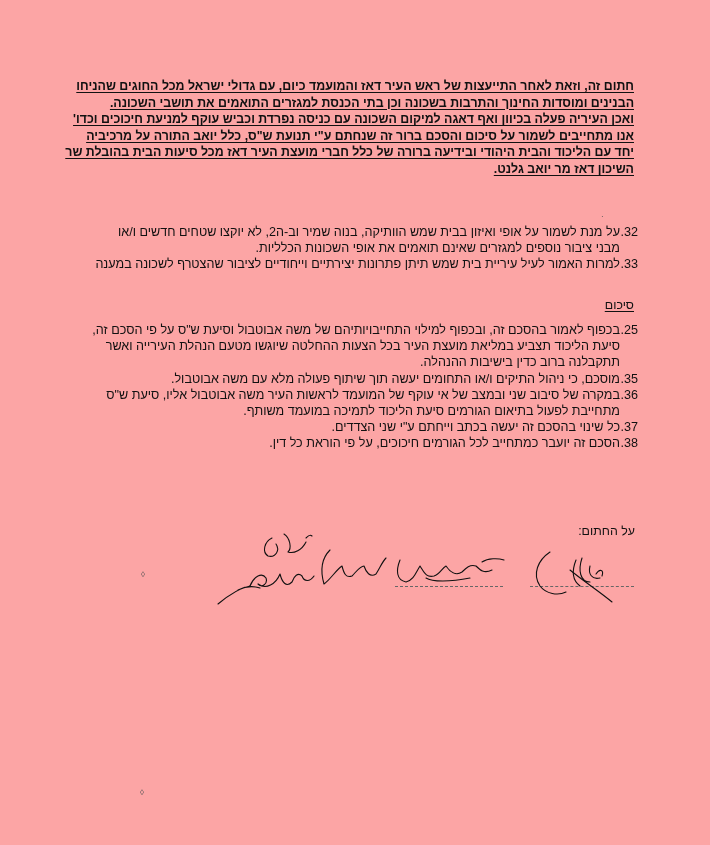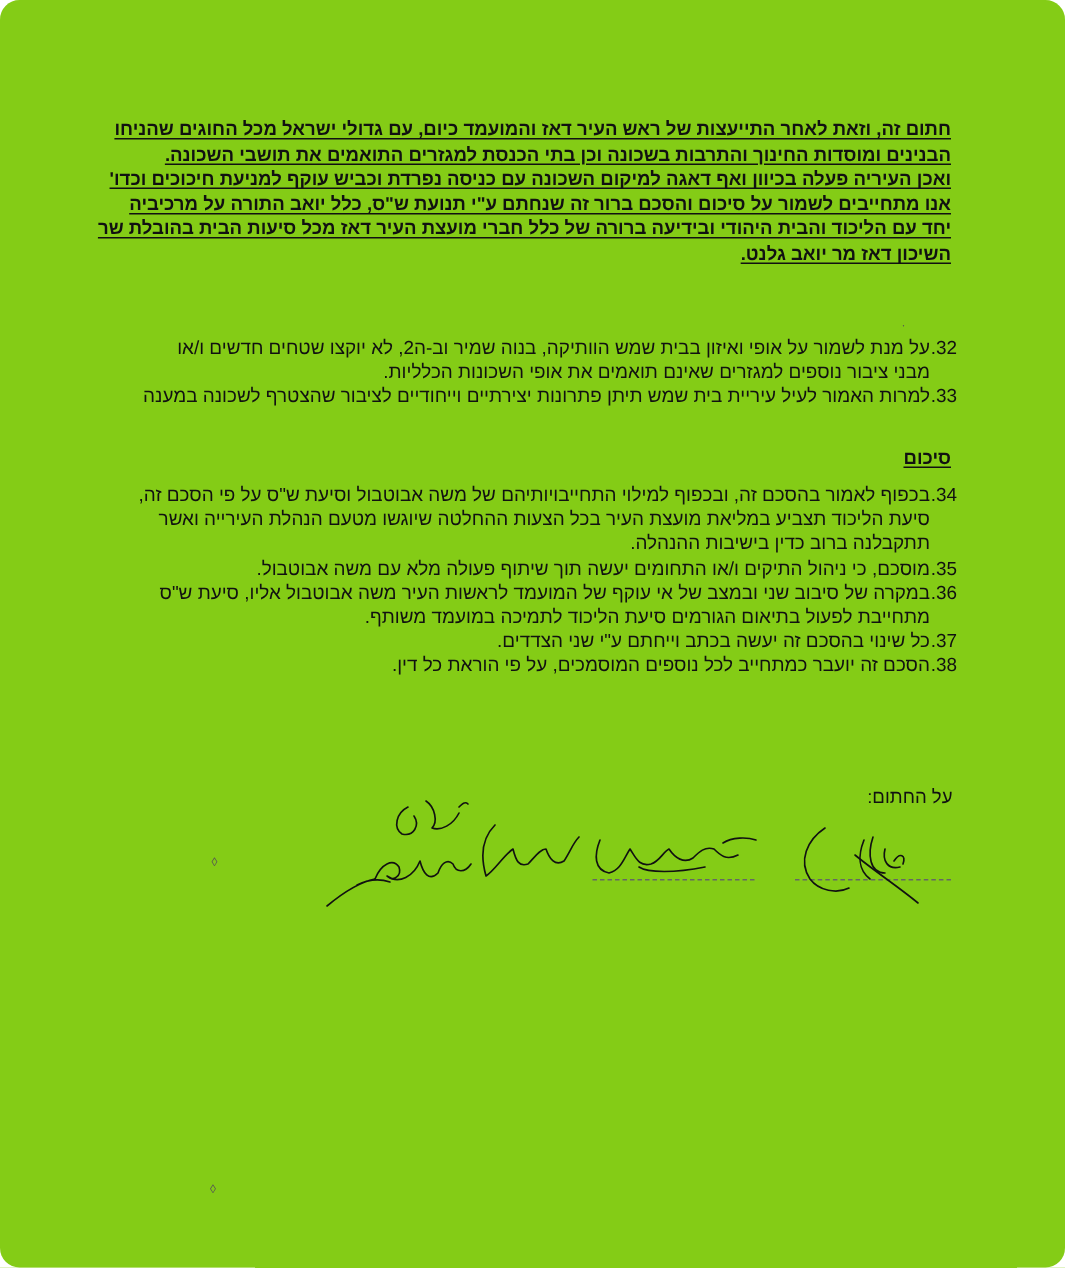--- a/index.html
+++ b/index.html
@@ -1,25 +1,25 @@
 <!DOCTYPE html>
 <html><head>
 <meta charset="utf-8">
 <style>
   html, body { margin: 0; padding: 0; background: #ffffff; }
   body { width: 710px; height: 845px; position: relative; overflow: hidden; font-family: "Liberation Sans", "DejaVu Sans", sans-serif; color: #111; }
-  .page { position: absolute; left: 0; top: 0; width: 710px; height: 845px; background: #84cc16; border-radius: 13px; }
+  .page { position: absolute; left: 0; top: 0; width: 710px; height: 845px; background: #fca5a5; }
   .bold-para { position: absolute; left: 96px; width: 538px; top: 78px; direction: rtl; text-align: right; font-weight: bold; font-size: 12.4px; line-height: 16.6px; }
   .bold-para .ln { display: block; white-space: nowrap; text-decoration: underline; text-underline-offset: 2px; }
   .bold-para .ln.justify { text-align: justify; text-align-last: justify; }
   .list { position: absolute; direction: rtl; text-align: right; font-size: 12.6px; line-height: 16.2px; }
   .item { position: relative; padding-right: 18px; white-space: nowrap; }
   .item .num { position: absolute; right: 0; top: 0; }
   .item .cont { display: block; }
-  .sec-title { position: absolute; left: 596px; top: 298px; width: 38px; direction: rtl; text-align: right; font-weight: bold; font-size: 12.4px; text-decoration: underline; text-underline-offset: 2px; }
+  .sec-title { position: absolute; left: 596px; top: 298px; width: 38px; direction: rtl; text-align: right; font-weight: normal; font-size: 12.4px; text-decoration: underline; text-underline-offset: 2px; }
   .sign-label { position: absolute; left: 560px; top: 524px; width: 75px; direction: rtl; text-align: right; font-size: 12.4px; }
   .sig-area { position: absolute; left: 210px; top: 530px; width: 430px; height: 80px; }
   .dash-line { position: absolute; border-top: 1px dashed #666; height: 0; }
   .speck { position: absolute; color: #555; font-size: 8px; }
 </style>
 </head>
 <body>
 
 <div class="page">
 
@@ -41,41 +41,41 @@
     <div class="item">
       <span class="num">33.</span>
       <span class="cont">למרות האמור לעיל עיריית בית שמש תיתן פתרונות יצירתיים וייחודיים לציבור שהצטרף לשכונה במענה</span>
     </div>
   </div>
 
   <div class="sec-title">סיכום</div>
 
   <div class="list" style="left:90px; top:322px; width:548px;">
     <div class="item">
-      <span class="num">34.</span>
+      <span class="num">25.</span>
       <span class="cont">בכפוף לאמור בהסכם זה, ובכפוף למילוי התחייבויותיהם של משה אבוטבול וסיעת ש"ס על פי הסכם זה,</span>
       <span class="cont">סיעת הליכוד תצביע במליאת מועצת העיר בכל הצעות ההחלטה שיוגשו מטעם הנהלת העירייה ואשר</span>
       <span class="cont">תתקבלנה ברוב כדין בישיבות ההנהלה.</span>
     </div>
     <div class="item">
       <span class="num">35.</span>
       <span class="cont">מוסכם, כי ניהול התיקים ו/או התחומים יעשה תוך שיתוף פעולה מלא עם משה אבוטבול.</span>
     </div>
     <div class="item">
       <span class="num">36.</span>
       <span class="cont">במקרה של סיבוב שני ובמצב של אי עוקף של המועמד לראשות העיר משה אבוטבול אליו, סיעת ש"ס</span>
       <span class="cont">מתחייבת לפעול בתיאום הגורמים סיעת הליכוד לתמיכה במועמד משותף.</span>
     </div>
     <div class="item">
       <span class="num">37.</span>
       <span class="cont">כל שינוי בהסכם זה יעשה בכתב וייחתם ע"י שני הצדדים.</span>
     </div>
     <div class="item">
       <span class="num">38.</span>
-      <span class="cont">הסכם זה יועבר כמתחייב לכל נוספים המוסמכים, על פי הוראת כל דין.</span>
+      <span class="cont">הסכם זה יועבר כמתחייב לכל הגורמים חיכוכים, על פי הוראת כל דין.</span>
     </div>
   </div>
 
   <div class="sign-label">על החתום:</div>
 
   <div class="sig-area">
     <div class="dash-line" style="left:320px; top:56px; width:104px;"></div>
     <div class="dash-line" style="left:185px; top:56px; width:108px;"></div>
     <svg width="430" height="80" viewBox="0 0 430 80" style="position:absolute;left:0;top:0;">
       <g fill="none" stroke="#111" stroke-width="1.1" stroke-linecap="round" stroke-linejoin="round">

